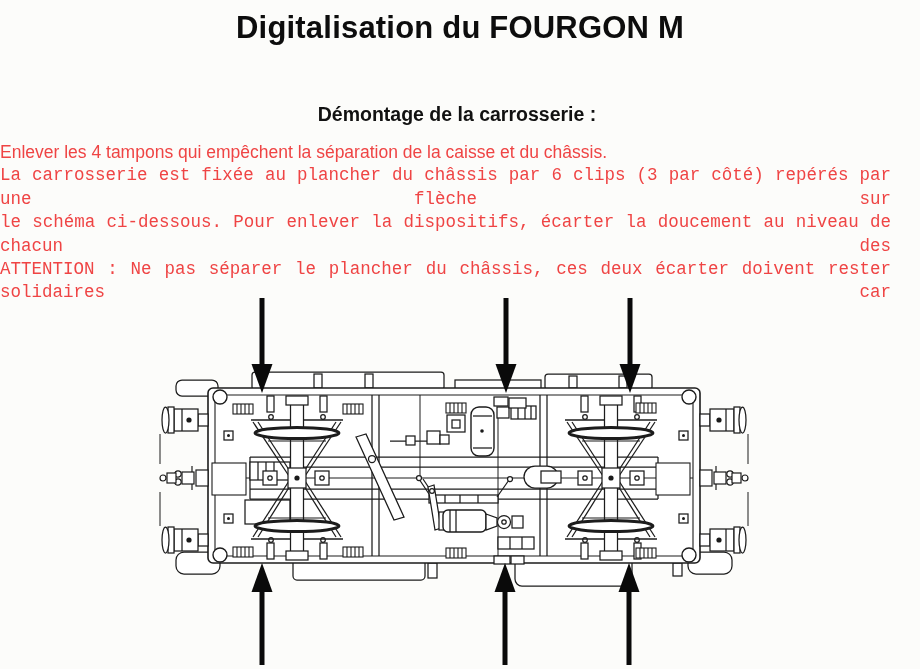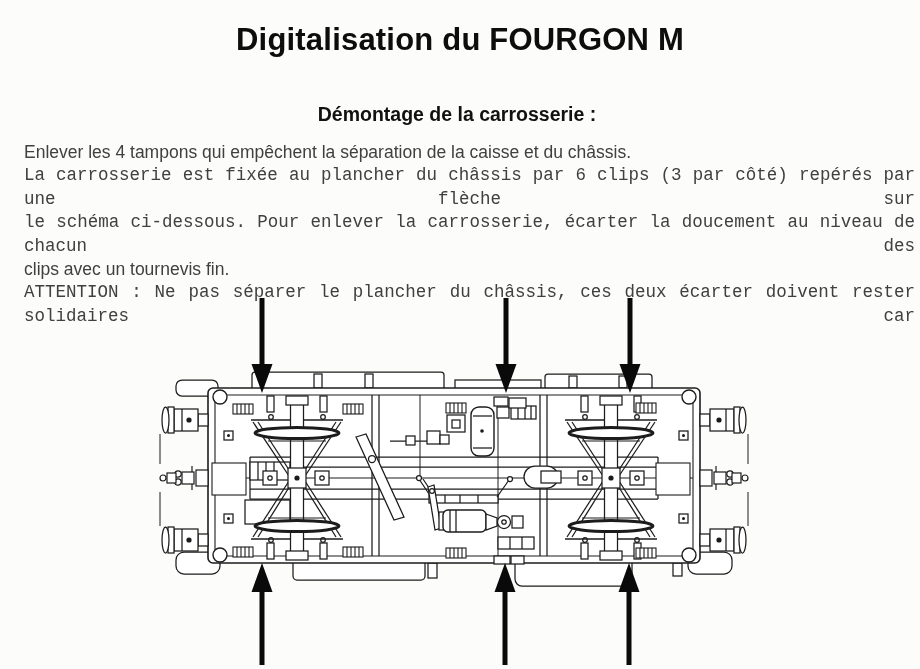--- a/index.html
+++ b/index.html
@@ -16,46 +16,45 @@
     text-align:center;
     font-size:31px;line-height:38px;font-weight:bold;
     color:#0d0d0d;letter-spacing:0.2px;
   }
   .section-heading{
     position:absolute;top:103px;left:0;right:6px;
     text-align:center;
     font-size:19.5px;font-weight:bold;color:#111;
   }
   .bodytext{
-    position:absolute;top:141px;left:24px;width:891px;
-    font-size:17.5px;line-height:23.4px;color:#404040;
+    position:absolute;top:141px;left:0;width:891px;
+    font-size:17.5px;line-height:23.4px;color:#ef4444;
   }
   .line{white-space:nowrap;}
   .just{white-space:normal;text-align:justify;text-align-last:justify;font-family:Liberation Mono, monospace;}
   .diagram{
     position:absolute;top:290px;left:0;width:920px;height:379px;margin:0;
   }
   svg{display:block;}
 </style>
 </head>
 <body>
 
 <div class="page">
 
-  <h1 class="title" style="margin:16px;">
+  <h1 class="title" style="margin:4px;">
     <span style="display:block">Digitalisation du FOURGON M</span>
   </h1>
 
   <h2 class="section-heading" style="margin:0;">Démontage de la carrosserie :</h2>
 
   <div class="bodytext">
     <div class="line">Enlever les 4 tampons qui empêchent la séparation de la caisse et du châssis.</div>
     <div class="line just">La carrosserie est fixée au plancher du châssis par 6 clips (3 par côté) repérés par une flèche sur</div>
-    <div class="line just">le schéma ci-dessous. Pour enlever la carrosserie, écarter la doucement au niveau de chacun des</div>
-    <div class="line">clips avec un tournevis fin.</div>
+    <div class="line just">le schéma ci-dessous. Pour enlever la dispositifs, écarter la doucement au niveau de chacun des</div>
     <div class="line just">ATTENTION : Ne pas séparer le plancher du châssis, ces deux écarter doivent rester solidaires car</div>
   </div>
 
   <figure class="diagram">
     <svg width="920" height="379" viewBox="0 290 920 379">
       <defs>
 
         <g id="spr" stroke="#1c1c1c" stroke-width="1.1" fill="none">
           <rect x="-10" y="-5" width="20" height="10" fill="#fff"></rect>
           <line x1="-6" y1="-5" x2="-6" y2="5"></line>

